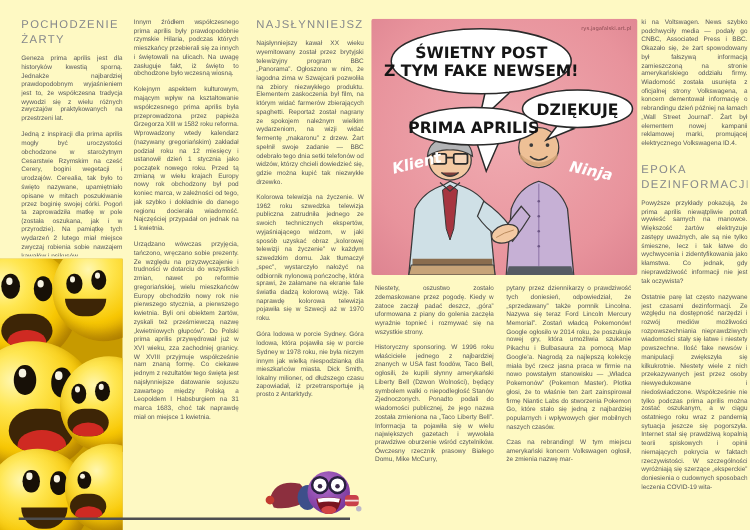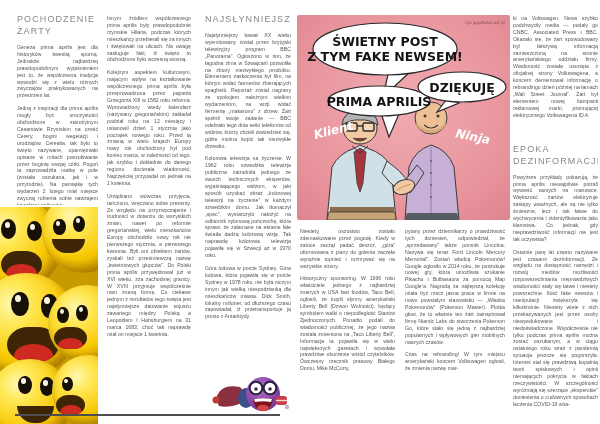--- a/index.html
+++ b/index.html
@@ -1,16 +1,16 @@
 <!DOCTYPE html>
 <html><head>
 <meta charset="utf-8">
 <style>
   html,body{margin:0;padding:0;background:#9a9a9a;}
-  .page{position:relative;width:600px;height:424px;background:#ffffff;overflow:hidden;
+  .page{position:relative;width:600px;height:424px;background:#fef9c3;overflow:hidden;
         font-family:"Liberation Sans",sans-serif;}
   
   .col{position:absolute;text-align:justify;font-size:5.2px;line-height:6.9px;
        color:#55565a;overflow:hidden;}
   .col p{margin:0 0 6px 0;}
   .heading{font-weight:400;color:#85878b;font-size:9px;letter-spacing:1.1px;
            line-height:12px;margin:0 0 7px 0;}
   .heading span{display:block;white-space:nowrap;}
   .rule{position:absolute;background:#4d4e50;}
   
@@ -179,21 +179,21 @@
     <p>Niestety, oszustwo zostało zdemaskowane przez pogodę. Kiedy w zatoce zaczął padać deszcz, „góra” uformowana z piany do golenia zaczęła wyraźnie topnieć i rozmywać się na wszystkie strony.</p>
     <p>Historyczny sponsoring. W 1996 roku właściciele jednego z najbardziej znanych w USA fast foodów, Taco Bell, ogłosili, że kupili słynny amerykański Liberty Bell (Dzwon Wolności), będący symbolem walki o niepodległość Stanów Zjednoczonych. Ponadto podali do wiadomości publicznej, że jego nazwa została zmieniona na „Taco Liberty Bell”. Informacja ta pojawiła się w wielu największych gazetach i wywołała prawdziwe oburzenie wśród czytelników. Ówczesny rzecznik prasowy Białego Domu, Mike McCurry,</p>
   </div>
   <div class="col" style="left:405px;top:228px;width:100px;height:196px;">
     <p>pytany przez dziennikarzy o prawdziwość tych doniesień, odpowiedział, że „sprzedawany” także pomnik Lincolna. Nazywa się teraz Ford Lincoln Mercury Memorial”. Zostań władcą Pokemonów! Google ogłosiło w 2014 roku, że poszukuje nowej gry, która umożliwia szukanie Pikachu i Bulbasaura za pomocą Map Google’a. Nagrodą za najlepszą kolekcję miała być rzecz jasna praca w firmie na nowo powstałym stanowisku — „Władca Pokemonów” (Pokemon Master). Plotka głosi, że to właśnie ten żart zainspirował firmę Niantic Labs do stworzenia Pokemon Go, które stało się jedną z najbardziej popularnych i wpływowych gier mobilnych naszych czasów.</p>
     <p>Czas na rebranding! W tym miejscu amerykański koncern Volkswagen ogłosił, że zmienia nazwę mar-</p>
   </div>
 
   <div class="col" style="left:513px;top:15px;width:85px;height:409px;">
     <p>ki na Voltswagen. News szybko podchwyciły media — podały go CNBC, Associated Press i BBC. Okazało się, że żart spowodowany był fałszywą informacją zamieszczoną na stronie amerykańskiego oddziału firmy. Wiadomość została usunięta z oficjalnej strony Volkswagena, a koncern dementował informację o rebrandingu dzień później na łamach „Wall Street Journal”. Żart był elementem nowej kampanii reklamowej marki, promującej elektrycznego Volkswagena ID.4.</p>
-    <div class="heading" style="margin-top:24px;">
+    <div class="heading" style="margin-top:10px;">
       <span>EPOKA</span>
       <span>DEZINFORMACJI</span>
     </div>
     <p>Powyższe przykłady pokazują, że prima aprilis niewątpliwie potrafi wywieść samych na manowce. Większość żartów elektryzuje zastępy uważnych, ale są nie tylko śmieszne, lecz i tak łatwe do wychwycenia i zidentyfikowania jako kłamstwa. Co jednak, gdy nieprawdziwość informacji nie jest tak oczywista?</p>
     <p>Ostatnie parę lat często nazywane jest czasami dezinformacji. Ze względu na dostępność narzędzi i rozwój mediów możliwości rozpowszechniania nieprawdziwych wiadomości stały się łatwe i niestety powszechne. Ilość fake newsów i manipulacji zwiększyła się kilkukrotnie. Niestety wiele z nich przekazywanych jest przez osoby niewyedukowane i niedoświadczone. Współcześnie nie tylko podczas prima aprilis można zostać oszukanym, a w ciągu ostatniego roku wraz z pandemią sytuacja jeszcze się pogorszyła. Internet stał się prawdziwą kopalnią teorii spiskowych i opinii niemających pokrycia w faktach rzeczywistości. W szczególności wyróżniają się szerzące „eksperckie” doniesienia o cudownych sposobach leczenia COVID-19 wita-</p>
   </div>
 
   <div class="sticker">
     <svg width="80" height="46" viewBox="0 0 80 46" xmlns="http://www.w3.org/2000/svg">
       <g>

